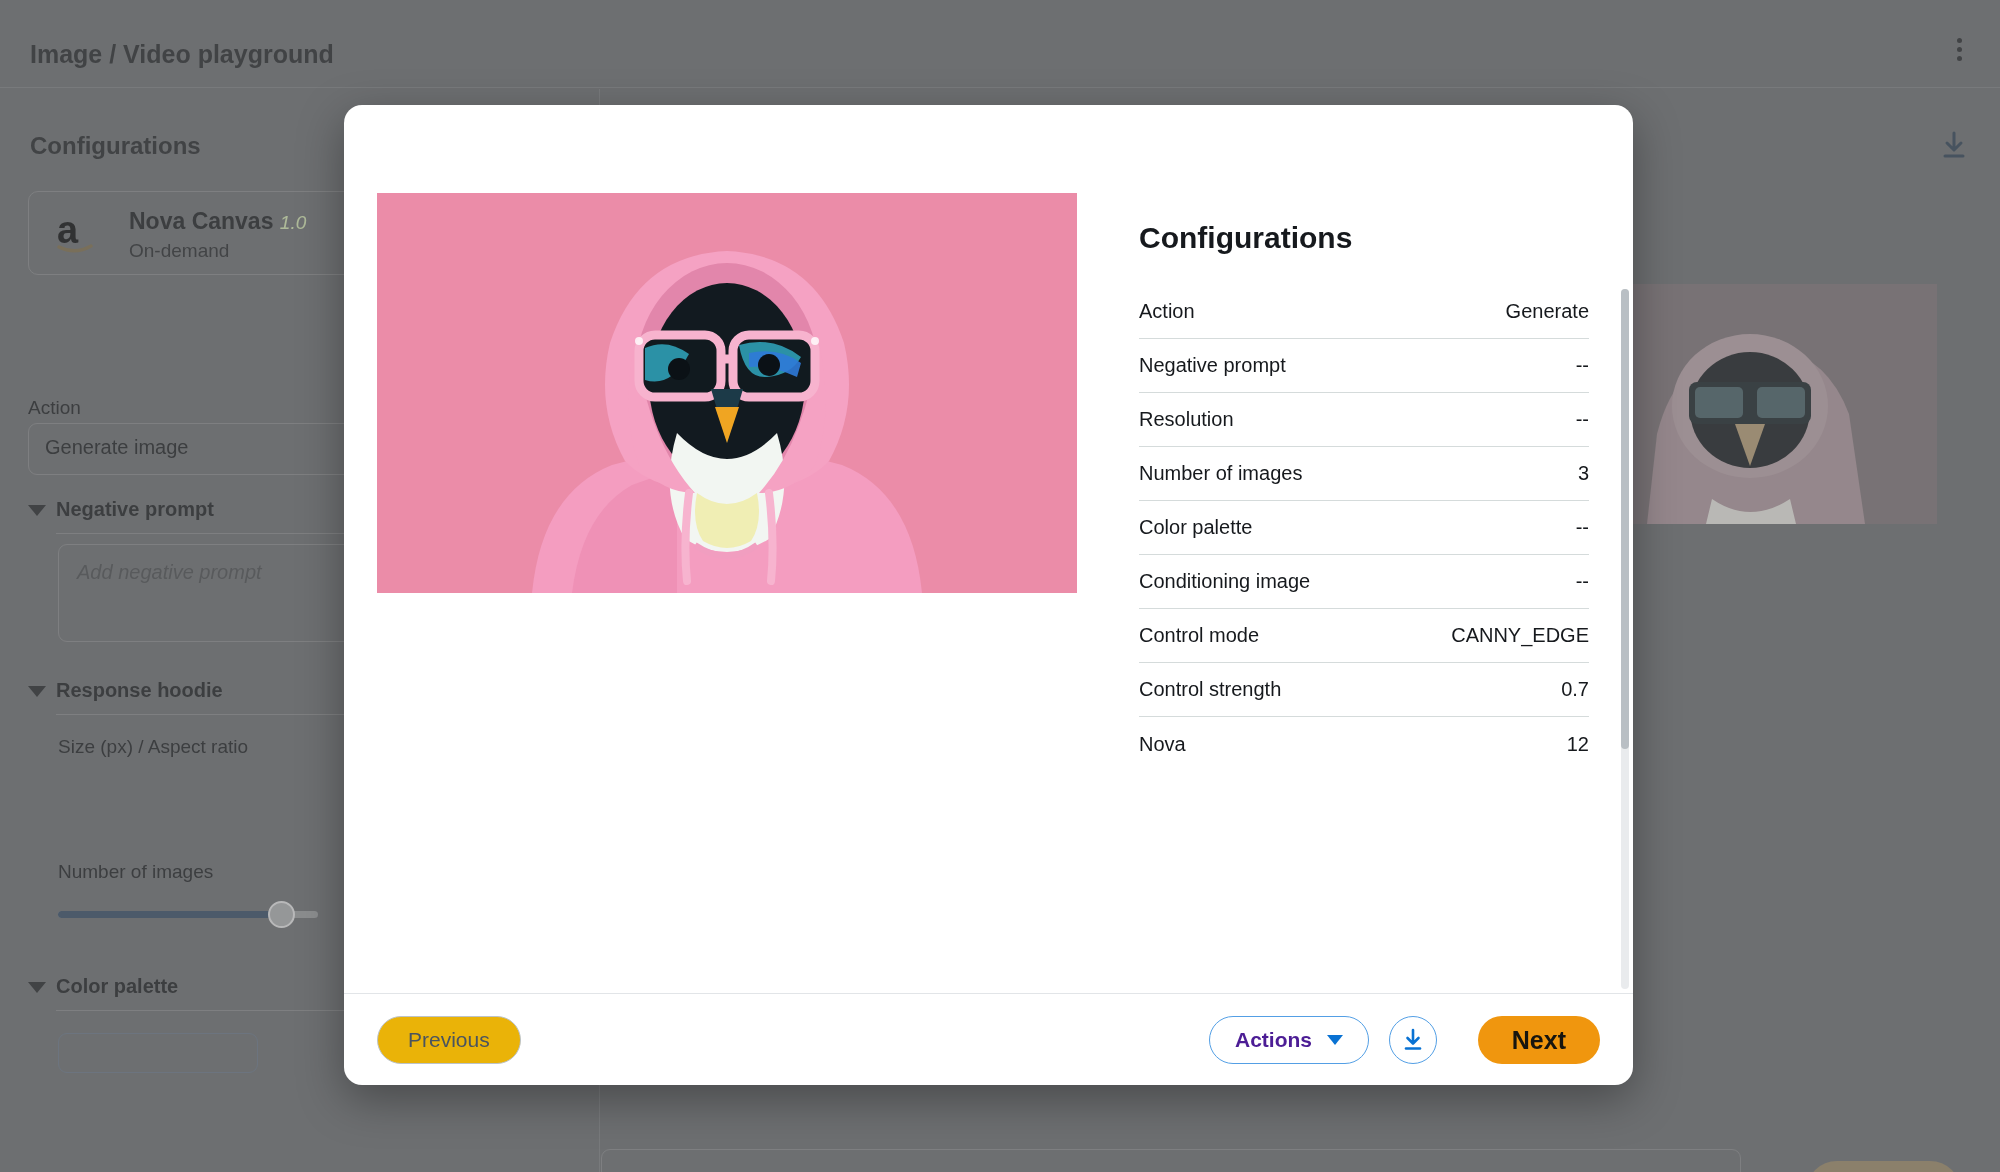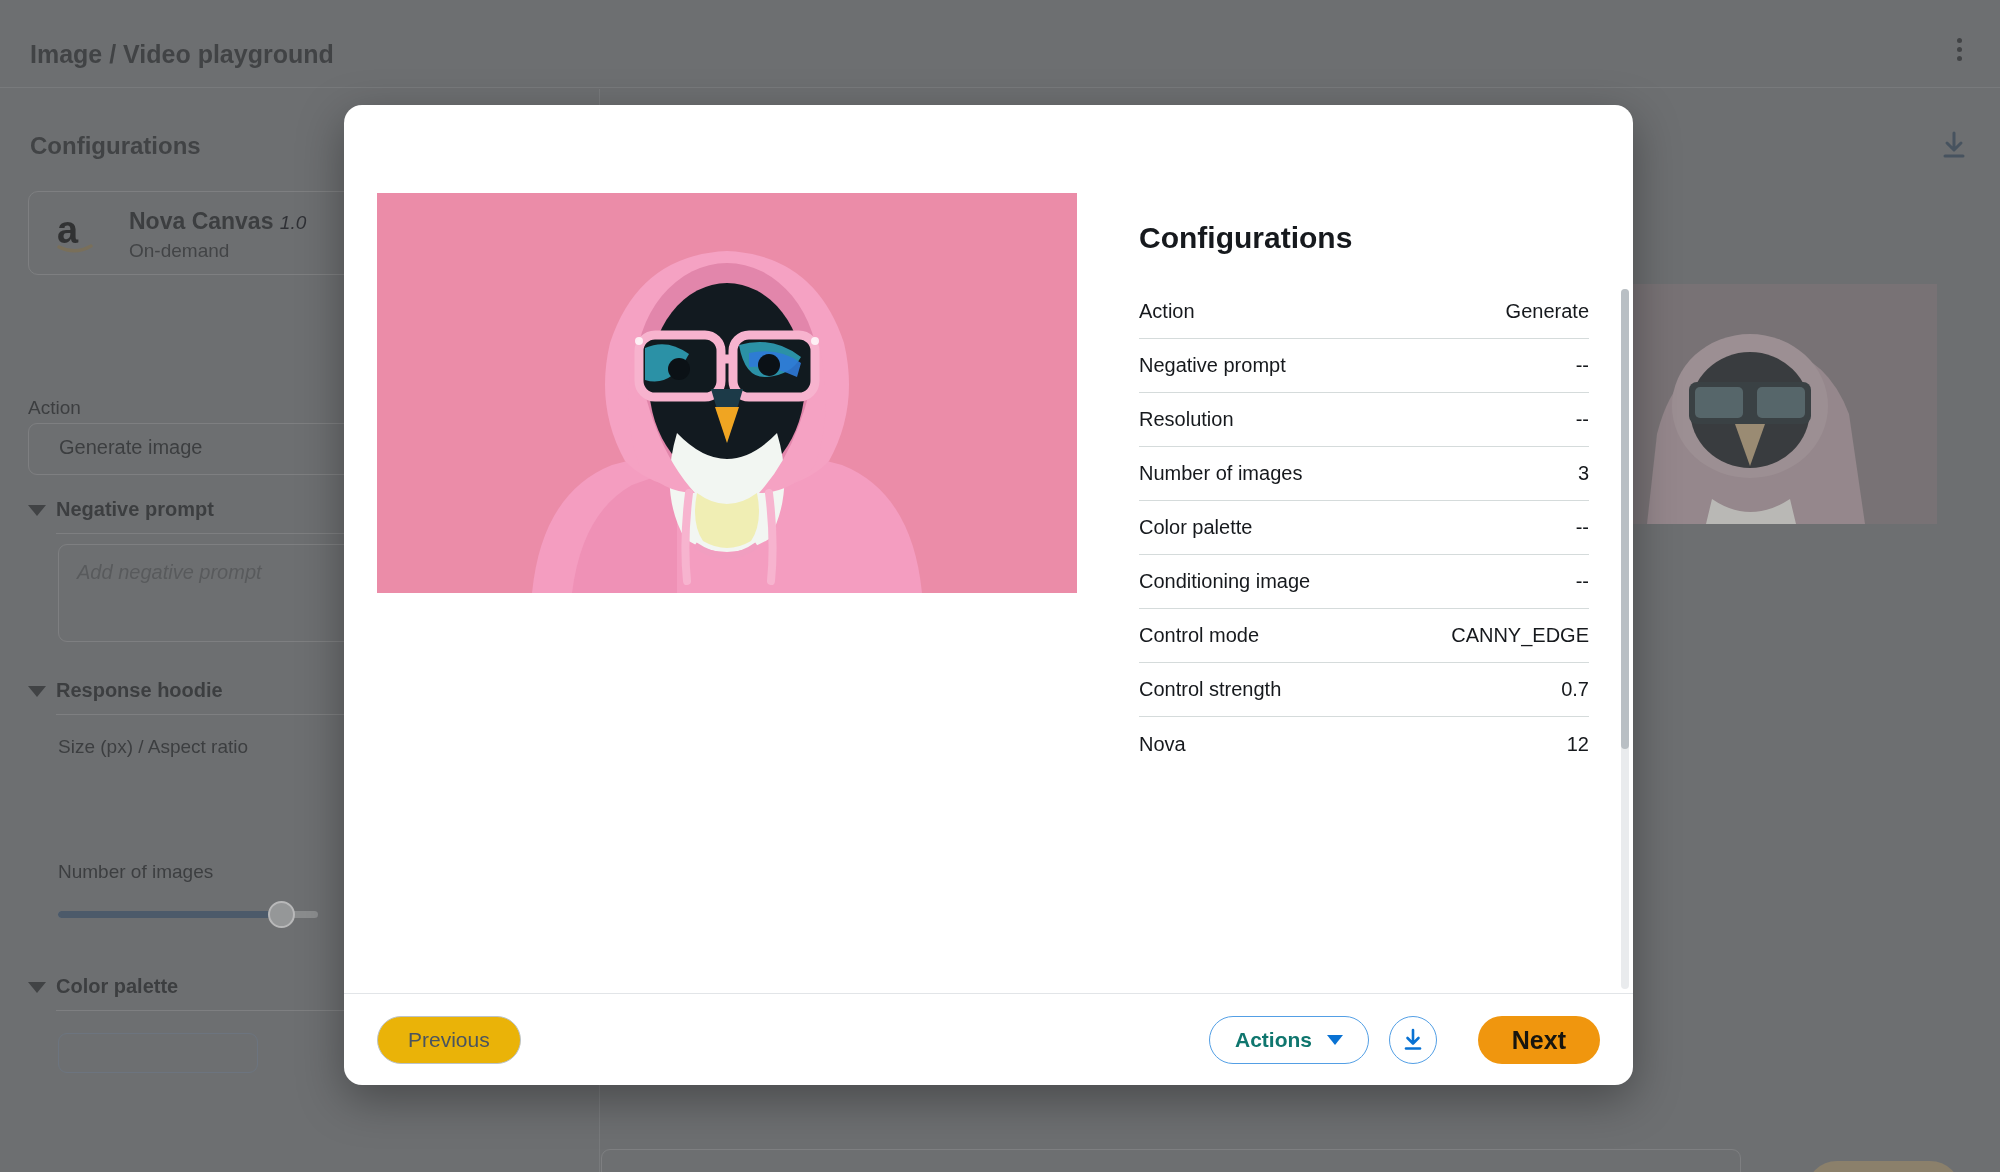--- a/index.html
+++ b/index.html
@@ -51,34 +51,34 @@
   #model-card .a-logo {
     position: absolute; left: 26px; top: 17px;
     width: 48px; height: 48px;
   }
   #model-card .m-name {
     position: absolute; left: 100px; top: 16px;
     font-size: 23px; font-weight: bold; color: #242c35;
     white-space: nowrap;
   }
   #model-card .m-ver {
-    font-weight: normal; font-style: italic; font-size: 19px; color: #0f172a;
+    font-weight: normal; font-style: italic; font-size: 19px; color: #bef264;
   }
   #model-card .m-sub {
     position: absolute; left: 100px; top: 48px;
     font-size: 19px; color: #2d353e;
   }
 
   .fld-label {
     position: absolute; font-size: 19px; color: #242c35;
   }
   .select-box {
     position: absolute; border: 1px solid #868d95; border-radius: 9px;
     background: transparent; font-size: 20px; color: #242c35;
-    padding: 12px 30px; white-space: nowrap; overflow: hidden;
+    padding: 12px 16px; white-space: nowrap; overflow: hidden;
   }
   .sect-head {
     position: absolute; font-size: 20px; font-weight: bold; color: #242c35;
   }
   .caret {
     position: absolute; width: 0; height: 0;
     border-left: 9px solid transparent; border-right: 9px solid transparent;
     border-top: 11px solid #2b333c;
   }
   .rule {
@@ -201,21 +201,21 @@
     position: absolute; left: 33px; top: 22px;
     height: 48px; padding: 0 30px; border-radius: 25px;
     border: 1px solid #bcc3c9; background: #eab308;
     font-size: 21px; color: #4a545f;
     display: flex; align-items: center;
   }
   #btn-actions {
     position: absolute; right: 264px; top: 22px;
     height: 48px; padding: 0 25px; border-radius: 25px;
     border: 1px solid #539fe5; background: #fff;
-    font-size: 21px; font-weight: bold; color: #0f766e;
+    font-size: 21px; font-weight: bold; color: #4c1d95;
     display: flex; align-items: center; gap: 15px;
   }
   #btn-actions .dn {
     width: 0; height: 0;
     border-left: 8px solid transparent; border-right: 8px solid transparent;
     border-top: 10px solid #0972d3;
   }
   #btn-download {
     position: absolute; right: 196px; top: 22px;
     width: 48px; height: 48px; border-radius: 50%;

